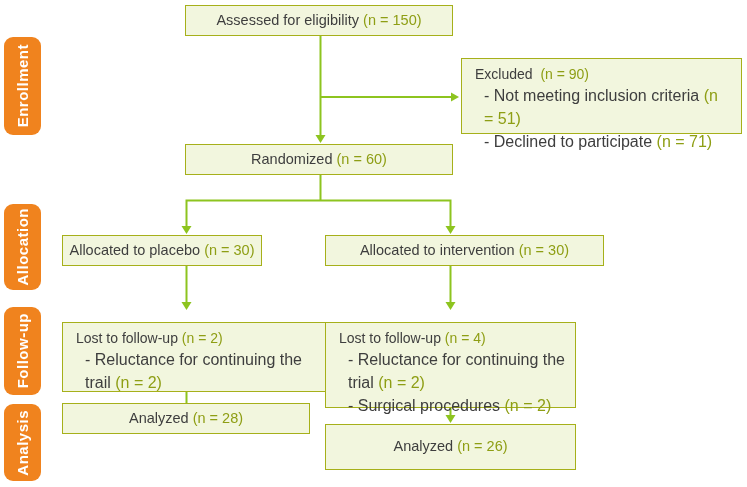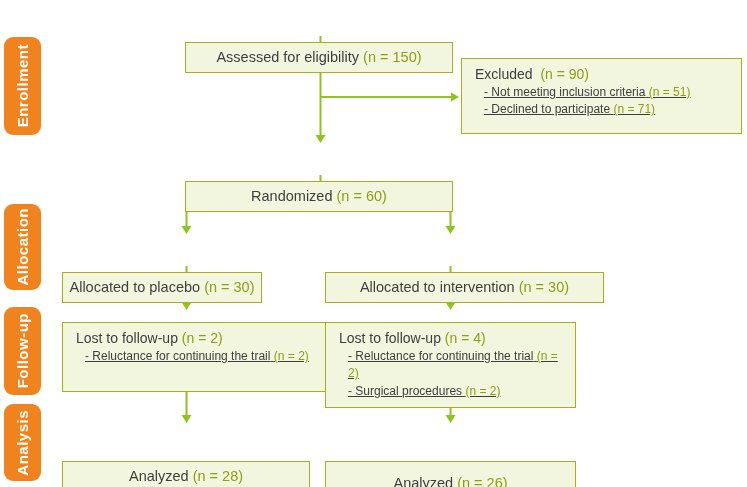--- a/index.html
+++ b/index.html
@@ -43,30 +43,28 @@
     background: var(--box-fill, #F2F6DE);
     border: 1px solid var(--box-border, #A6B01A);
     color: var(--text, #3E3E3E);
   }
   .box.center {
     display: flex;
     align-items: center;
     justify-content: center;
     font-size: 14.5px;
     text-align: center;
-    margin-top: 37px;
   }
   .box.multi { padding: 6px 8px 4px 13px; font-size: 14px; margin-top: 11px; }
   .box .title { line-height: 1.35; }
   .box .sub {
-    font-size: 12px;
+    font-size: 16px;
     padding-left: 9px;
     padding-right: 2px;
     line-height: 1.45;
-    text-decoration: underline;
   }
   .n { color: var(--n-text, #8E9E14); }
 </style>
 </head>
 <body>
 
 <div class="canvas">
 
   <svg class="arrows" width="747" height="487" viewBox="0 0 747 487">
     <g class="arrow-line">
@@ -163,21 +161,21 @@
     <div class="sub">
       <span class="t">- Reluctance for continuing the trial</span>
       <span class="n">(n = 2)</span>
     </div>
     <div class="sub">
       <span class="t">- Surgical procedures</span>
       <span class="n">(n = 2)</span>
     </div>
   </div>
 
-  <div class="box center" style="left:62px;top:424px;width:248px;height:31px">
+  <div class="box center" style="left:62px;top:403px;width:248px;height:31px">
     <div class="title">
       <span class="t">Analyzed</span>
       <span class="n">(n = 28)</span>
     </div>
   </div>
 
   <div class="box center" style="left:325px;top:424px;width:251px;height:46px">
     <div class="title">
       <span class="t">Analyzed</span>
       <span class="n">(n = 26)</span>

